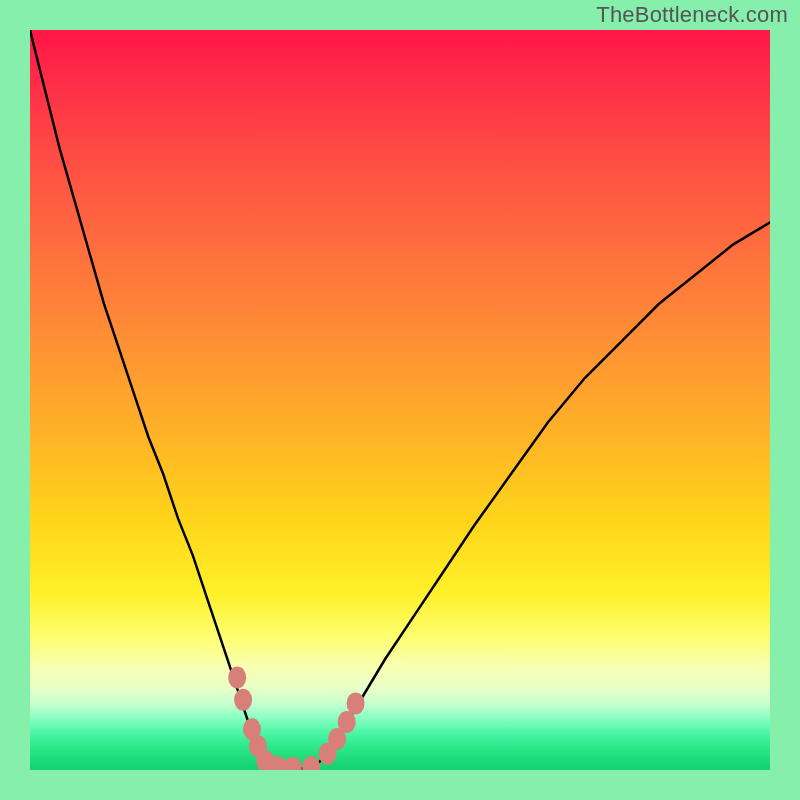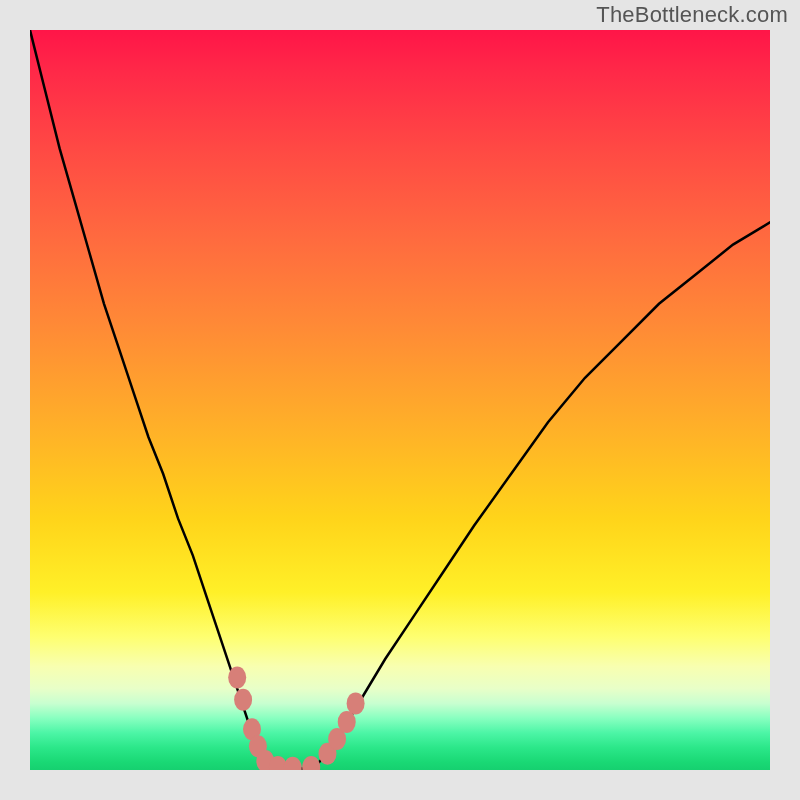--- a/index.html
+++ b/index.html
@@ -1,21 +1,21 @@
 <!DOCTYPE html>
 <html><head>
 <meta charset="utf-8">
 <style>
   * { margin: 0; padding: 0; box-sizing: border-box; }
   html, body { width: 800px; height: 800px; overflow: hidden; background: #000; }
   .frame {
     position: relative;
     width: 800px;
     height: 800px;
-    background: #e5e5e5;
+    background: #86efac;
   }
   .watermark {
     position: absolute;
     top: 2px;
     right: 12px;
     font-family: Arial, Helvetica, sans-serif;
     font-size: 22px;
     font-weight: 500;
     color: #555;
     letter-spacing: 0.2px;

